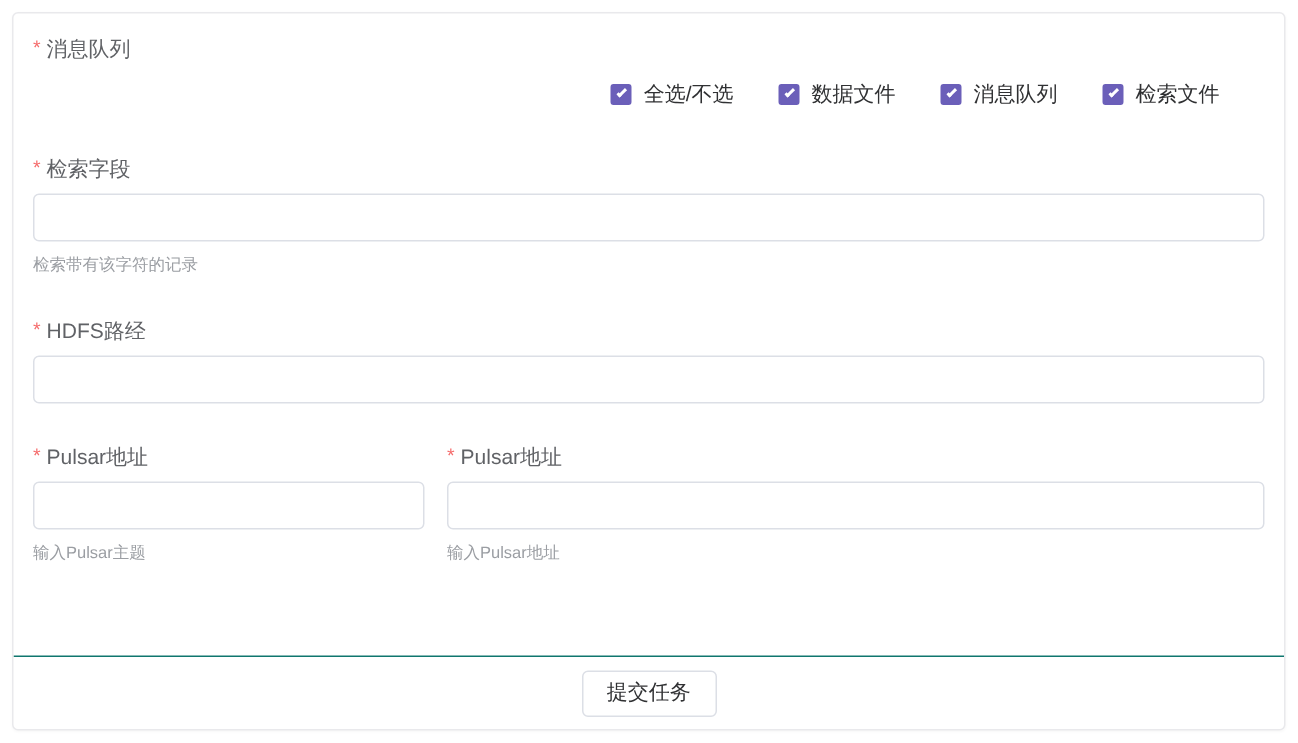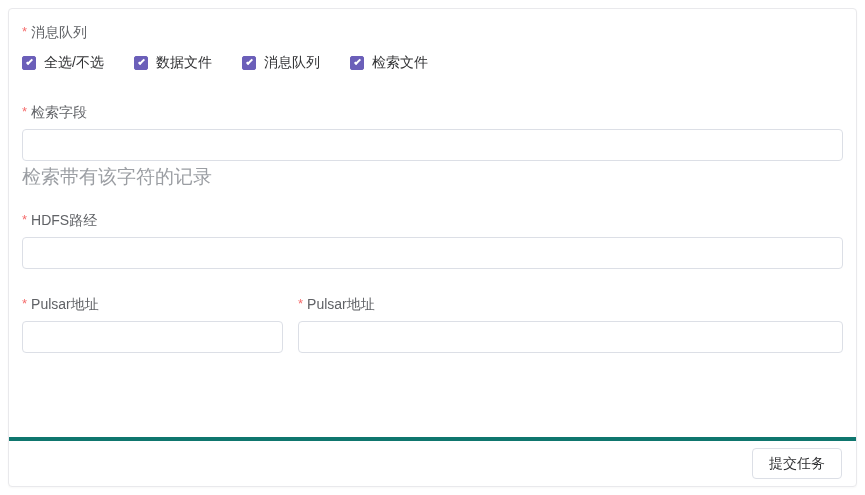--- a/index.html
+++ b/index.html
@@ -47,20 +47,21 @@
     color: #f56c6c;
     margin-right: 4px;
     font-size: 13px;
     line-height: 18px;
   }
   .checkbox-group {
     display: flex;
     align-items: center;
     margin-top: 13px;
     margin-bottom: 31px;
+    justify-content: flex-end;
   }
   .checkbox {
     display: flex;
     align-items: center;
     margin-right: 30px;
     cursor: pointer;
     white-space: nowrap;
   }
   .cb-box {
     width: 14px; height: 14px;
@@ -85,33 +86,33 @@
     border-radius: 4px;
     padding: 0 10px;
     font-family: inherit;
     font-size: 14px;
     color: #303133;
     outline: none;
     background: #fff;
   }
   .tip {
     margin-top: 8px;
-    font-size: 19px;
+    font-size: 11px;
     color: #9b9ea3;
     line-height: 16px;
   }
   .two-col { display: flex; }
   .col-left  { width: 261px; flex: 0 0 261px; margin-right: 15px; }
   .col-right { flex: 1 1 auto; }
   .card-footer {
     flex: 0 0 49px;
-    border-top: 4px solid #0f766e;
-    display: flex;
-    align-items: center;
-    justify-content: flex-end;
+    border-top: 1px solid #0f766e;
+    display: flex;
+    align-items: center;
+    justify-content: center;
     padding: 0 14px;
   }
   .submit-btn {
     height: 31px;
     padding: 0 16px;
     background: #ffffff;
     border: 1px solid #dcdfe6;
     border-radius: 4px;
     font-family: inherit;
     font-size: 14px;
@@ -177,27 +178,29 @@
       <input class="text-input" type="text" value="" style="">
     </div>
 
     <div class="two-col">
       <div class="col-left">
         <div class="form-label">
           <span class="req">*</span>
           <span>Pulsar地址</span>
         </div>
         <input class="text-input" type="text" value="" style="">
+        <div class="tip">输入Pulsar主题</div>
       </div>
       <div class="col-right">
         <div class="form-label">
           <span class="req">*</span>
           <span>Pulsar地址</span>
         </div>
         <input class="text-input" type="text" value="" style="">
+        <div class="tip">输入Pulsar地址</div>
       </div>
     </div>
 
   </div>
 
   <div class="card-footer">
     <button class="submit-btn">提交任务</button>
   </div>
 
 </div>

